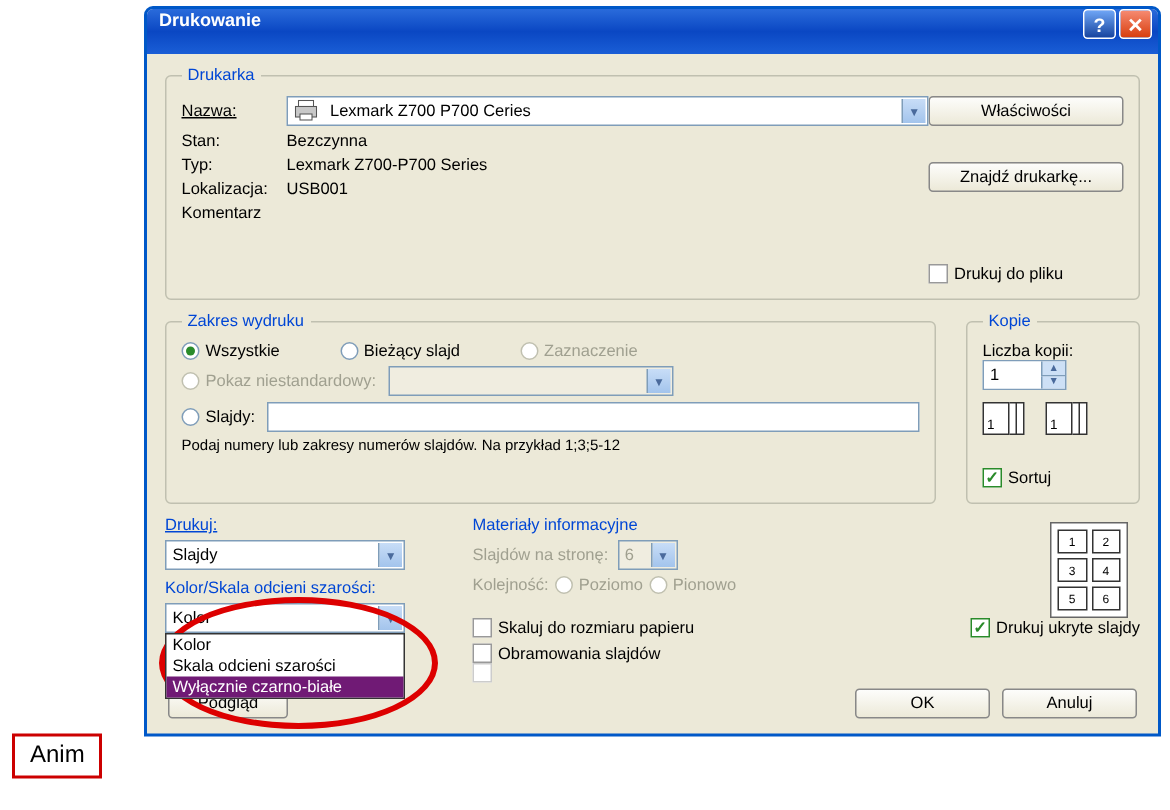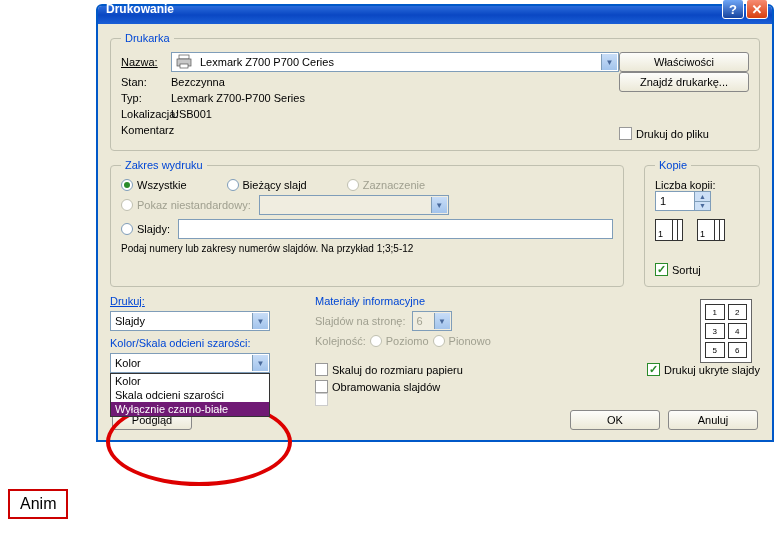--- a/index.html
+++ b/index.html
@@ -25,24 +25,23 @@
   .window {
     position: absolute;
     left: 96px;
     top: 4px;
     width: 678px;
     border: 2px solid #0058c8;
     border-radius: 6px 6px 0 0;
     background: #ece9d8;
   }
   .titlebar {
-    height: 18px;
+    height: 30px;
     background: linear-gradient(to bottom, #2a6bdb 0%, #0a47c3 50%, #1a5ed6 100%);
     display: flex;
-    align-items: center;
     padding: 0 4px 12px 8px;
     color: #fff;
     font-weight: bold;
     font-size: 12px;
     border-radius: 4px 4px 0 0;
   }
   .titlebar .title { flex: 1; }
   .title-btn {
     width: 22px; height: 20px;
     margin-left: 2px;
@@ -64,21 +63,21 @@
     padding: 8px 10px 10px 10px;
     margin-bottom: 8px;
     position: relative;
   }
   legend {
     color: #0046d5;
     padding: 0 4px;
     font-size: 11px;
   }
   .row { display: flex; align-items: center; margin-bottom: 4px; }
-  .lbl { width: 50px; color: #000; }
+  .lbl { width: 70px; color: #000; }
   .combo, .txt {
     border: 1px solid #7f9db9;
     background: #fff;
     height: 20px;
     padding: 2px 4px;
     font-size: 11px;
     display: flex;
     align-items: center;
   }
   .combo { position: relative; padding-right: 1px; }
@@ -149,21 +148,21 @@
     border-radius:50%;
     pointer-events:none;
     z-index:15;
   }
   .footer { display:flex; gap:8px; justify-content:flex-end; padding:4px 2px 0 2px;}
   .footer .left { margin-right:auto; }
   .greenchk { width:13px;height:13px;border:1px solid #2a8b2a;background:#fff;display:inline-flex;align-items:center;justify-content:center;color:#2a8b2a;font-size:11px;font-weight:bold;}
   .graychk { width:13px;height:13px;border:1px solid #999;background:#fff;display:inline-block;}
   .toprow { display:flex; }
   .printer-area { flex:1; }
-  .side-btns { width:130px; display:flex;flex-direction:column;gap:0;align-items:stretch; }
+  .side-btns { width:130px; display:flex;flex-direction:column;gap:24px;align-items:stretch; }
   .zakres-row { display:flex; gap:20px; }
   .zakres-left { flex:1; }
   .kopie-box { width:116px; }
   .lower { display:flex; gap:12px; }
   .lower-left { width:170px; }
   .lower-right { flex:1; position:relative;margin-left:23px; }
 </style>
 </head>
 <body>
 

